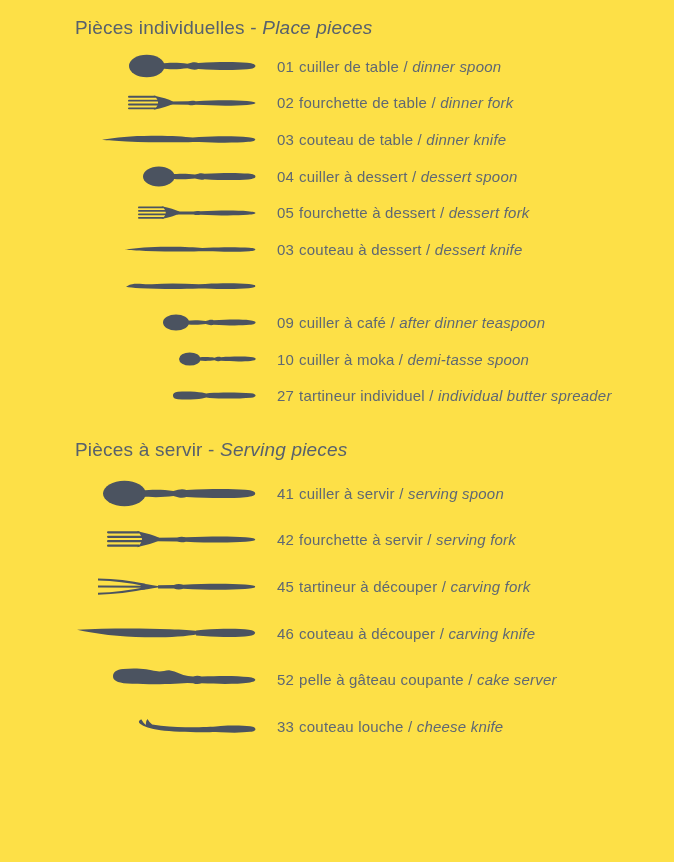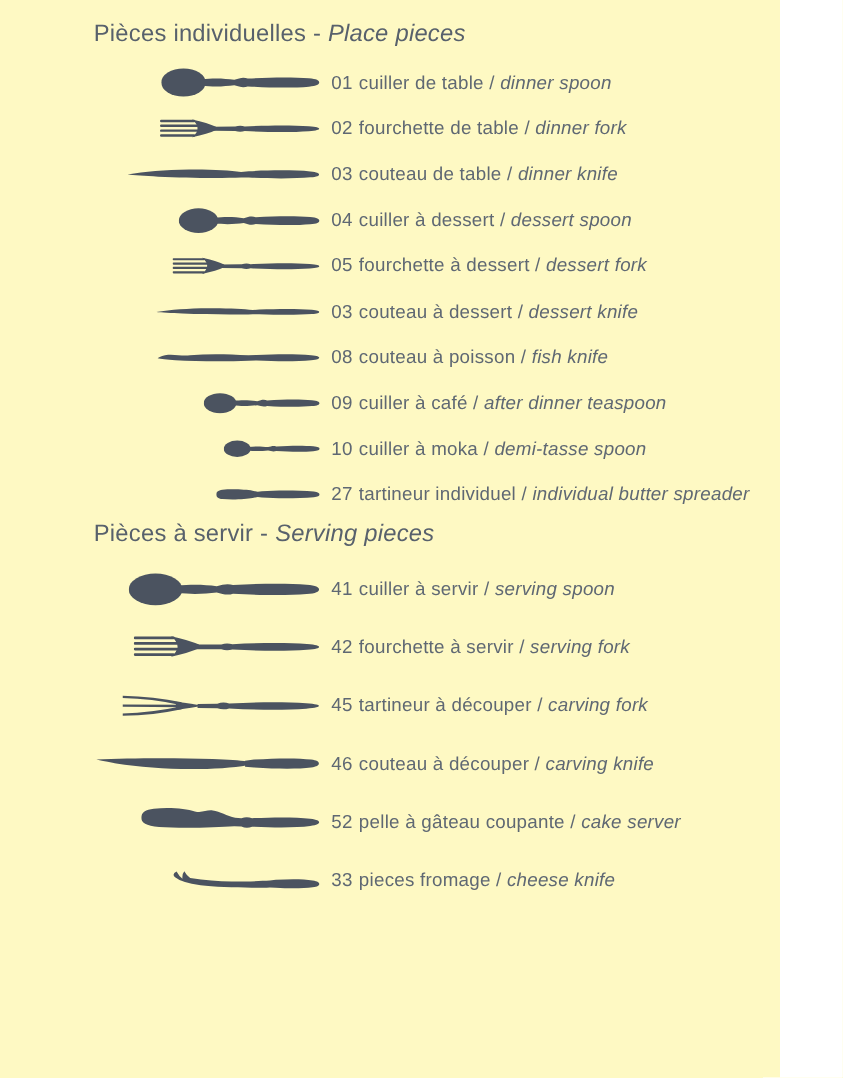--- a/index.html
+++ b/index.html
@@ -1,29 +1,29 @@
 <!DOCTYPE html>
 <html><head>
 <meta charset="utf-8">
 <style>
   html,body{margin:0;padding:0;background:#ffffff;}
   body{font-family:"Liberation Sans","DejaVu Sans",sans-serif;color:#5f6873;}
-  .page{width:624px;height:862px;box-sizing:border-box;padding:14px 0 0 60px;overflow:hidden;background:#fef9c3;}
+  .page{width:674px;height:862px;box-sizing:border-box;padding:14px 0 0 60px;overflow:hidden;background:#fde047;}
   .section-title{font-size:19px;font-weight:400;color:#58616c;margin:0 0 0 15px;line-height:28px;letter-spacing:.2px;}
   .section-title .en{font-style:italic;}
   .rows{margin-top:6px;}
-  .row{display:flex;align-items:center;}
+  .row{display:flex;align-items:center;gap:12px;}
   .s1 .row{height:36.6px;}
   .s2 .row{height:46.6px;}
   .iconcell{width:196px;display:flex;justify-content:flex-end;align-items:center;flex:0 0 196px;}
   .iconcell svg{display:block;fill:#4b5360;}
   .label{margin-left:9px;font-size:15px;letter-spacing:.2px;white-space:nowrap;color:#5f6873;}
   .label .code{margin-right:5px;}
   .label .en{font-style:italic;}
-  .sec2{}
+  .sec2{margin-top:22px;}
 </style>
 </head>
 <body>
 
 <div class="page">
 
   <section class="sec1 s1">
     <h2 class="section-title"><span>Pièces individuelles</span><span> - </span><span class="en">Place pieces</span></h2>
     <div class="rows">
         <div class="row">
@@ -99,21 +99,20 @@
           <span class="label"><span class="code">03</span><span class="fr">couteau à dessert</span><span class="sep"> / </span><span class="en">dessert knife</span></span>
         </div>
         <div class="row">
           <span class="iconcell">
             <span>
               <svg width="130" height="12" viewBox="0 0 200 14" preserveAspectRatio="none" xmlns="http://www.w3.org/2000/svg">
                 <path d="M0 7.8 Q5 4.8 13 4.4 C23 4 30 5.6 40 4.9 C62 3.5 86 3.8 112 5 L122 4.6 C148 3.6 172 3.6 189 4.8 C197 5.4 199 6.2 199 7 C199 8.2 197 9 189 9.6 C172 10.8 148 10.8 122 9.8 L112 10 C84 10.8 48 10.6 22 9.6 Q6 8.9 0 7.8 Z"></path>
               </svg>
             </span>
           </span>
-          <span class="label"><span class="code">08</span><span class="fr">couteau à poisson</span><span class="sep"> / </span><span class="en">fish knife</span></span>
         </div>
         <div class="row">
           <span class="iconcell">
             <span>
               <svg width="93" height="17" viewBox="0 0 200 34" preserveAspectRatio="none" xmlns="http://www.w3.org/2000/svg">
                 <ellipse cx="28" cy="17" rx="28" ry="16"></ellipse>
                 <path d="M50 13.5 C68 11.5 80 12.6 92 13.8 L98 12.4 C102 11.4 106 11.6 109 12.6 C140 10.8 168 10.8 186 12.3 C196 13.1 199 14.8 199 17 C199 19.2 196 20.9 186 21.7 C168 23.2 140 23.2 109 21.4 C106 22.4 102 22.6 98 21.6 L92 20.2 C80 21.4 68 22.5 50 20.5 Z"></path>
               </svg>
             </span>
           </span>
@@ -208,18 +207,18 @@
           <span class="label"><span class="code">52</span><span class="fr">pelle à gâteau coupante</span><span class="sep"> / </span><span class="en">cake server</span></span>
         </div>
         <div class="row">
           <span class="iconcell">
             <span>
               <svg width="118" height="17" viewBox="0 0 200 22" preserveAspectRatio="none" xmlns="http://www.w3.org/2000/svg">
                 <path d="M5.5 1.6 Q9 6.6 13.5 9 Q12.8 4 16 1.2 Q19.5 6 24 8.4 C44 10.9 62 11.9 80 11.9 C104 11.9 120 11.4 132 10.9 L140 10.2 C160 9.2 178 9.4 190 10.8 C197 11.6 199 13 199 14.4 C199 15.9 197 17.2 190 17.9 C178 19.1 160 19.3 140 18.4 L132 18 C112 18.8 62 18.4 38 15.9 Q12 13 3.5 7.6 Q-1.5 4.4 5.5 1.6 Z"></path>
               </svg>
             </span>
           </span>
-          <span class="label"><span class="code">33</span><span class="fr">pieces fromage</span><span class="sep"> / </span><span class="en">cheese knife</span></span>
+          <span class="label"><span class="code">33</span><span class="fr">couteau louche</span><span class="sep"> / </span><span class="en">cheese knife</span></span>
         </div>
       </div>
   </section>
 
 </div>
 
 </body></html>

